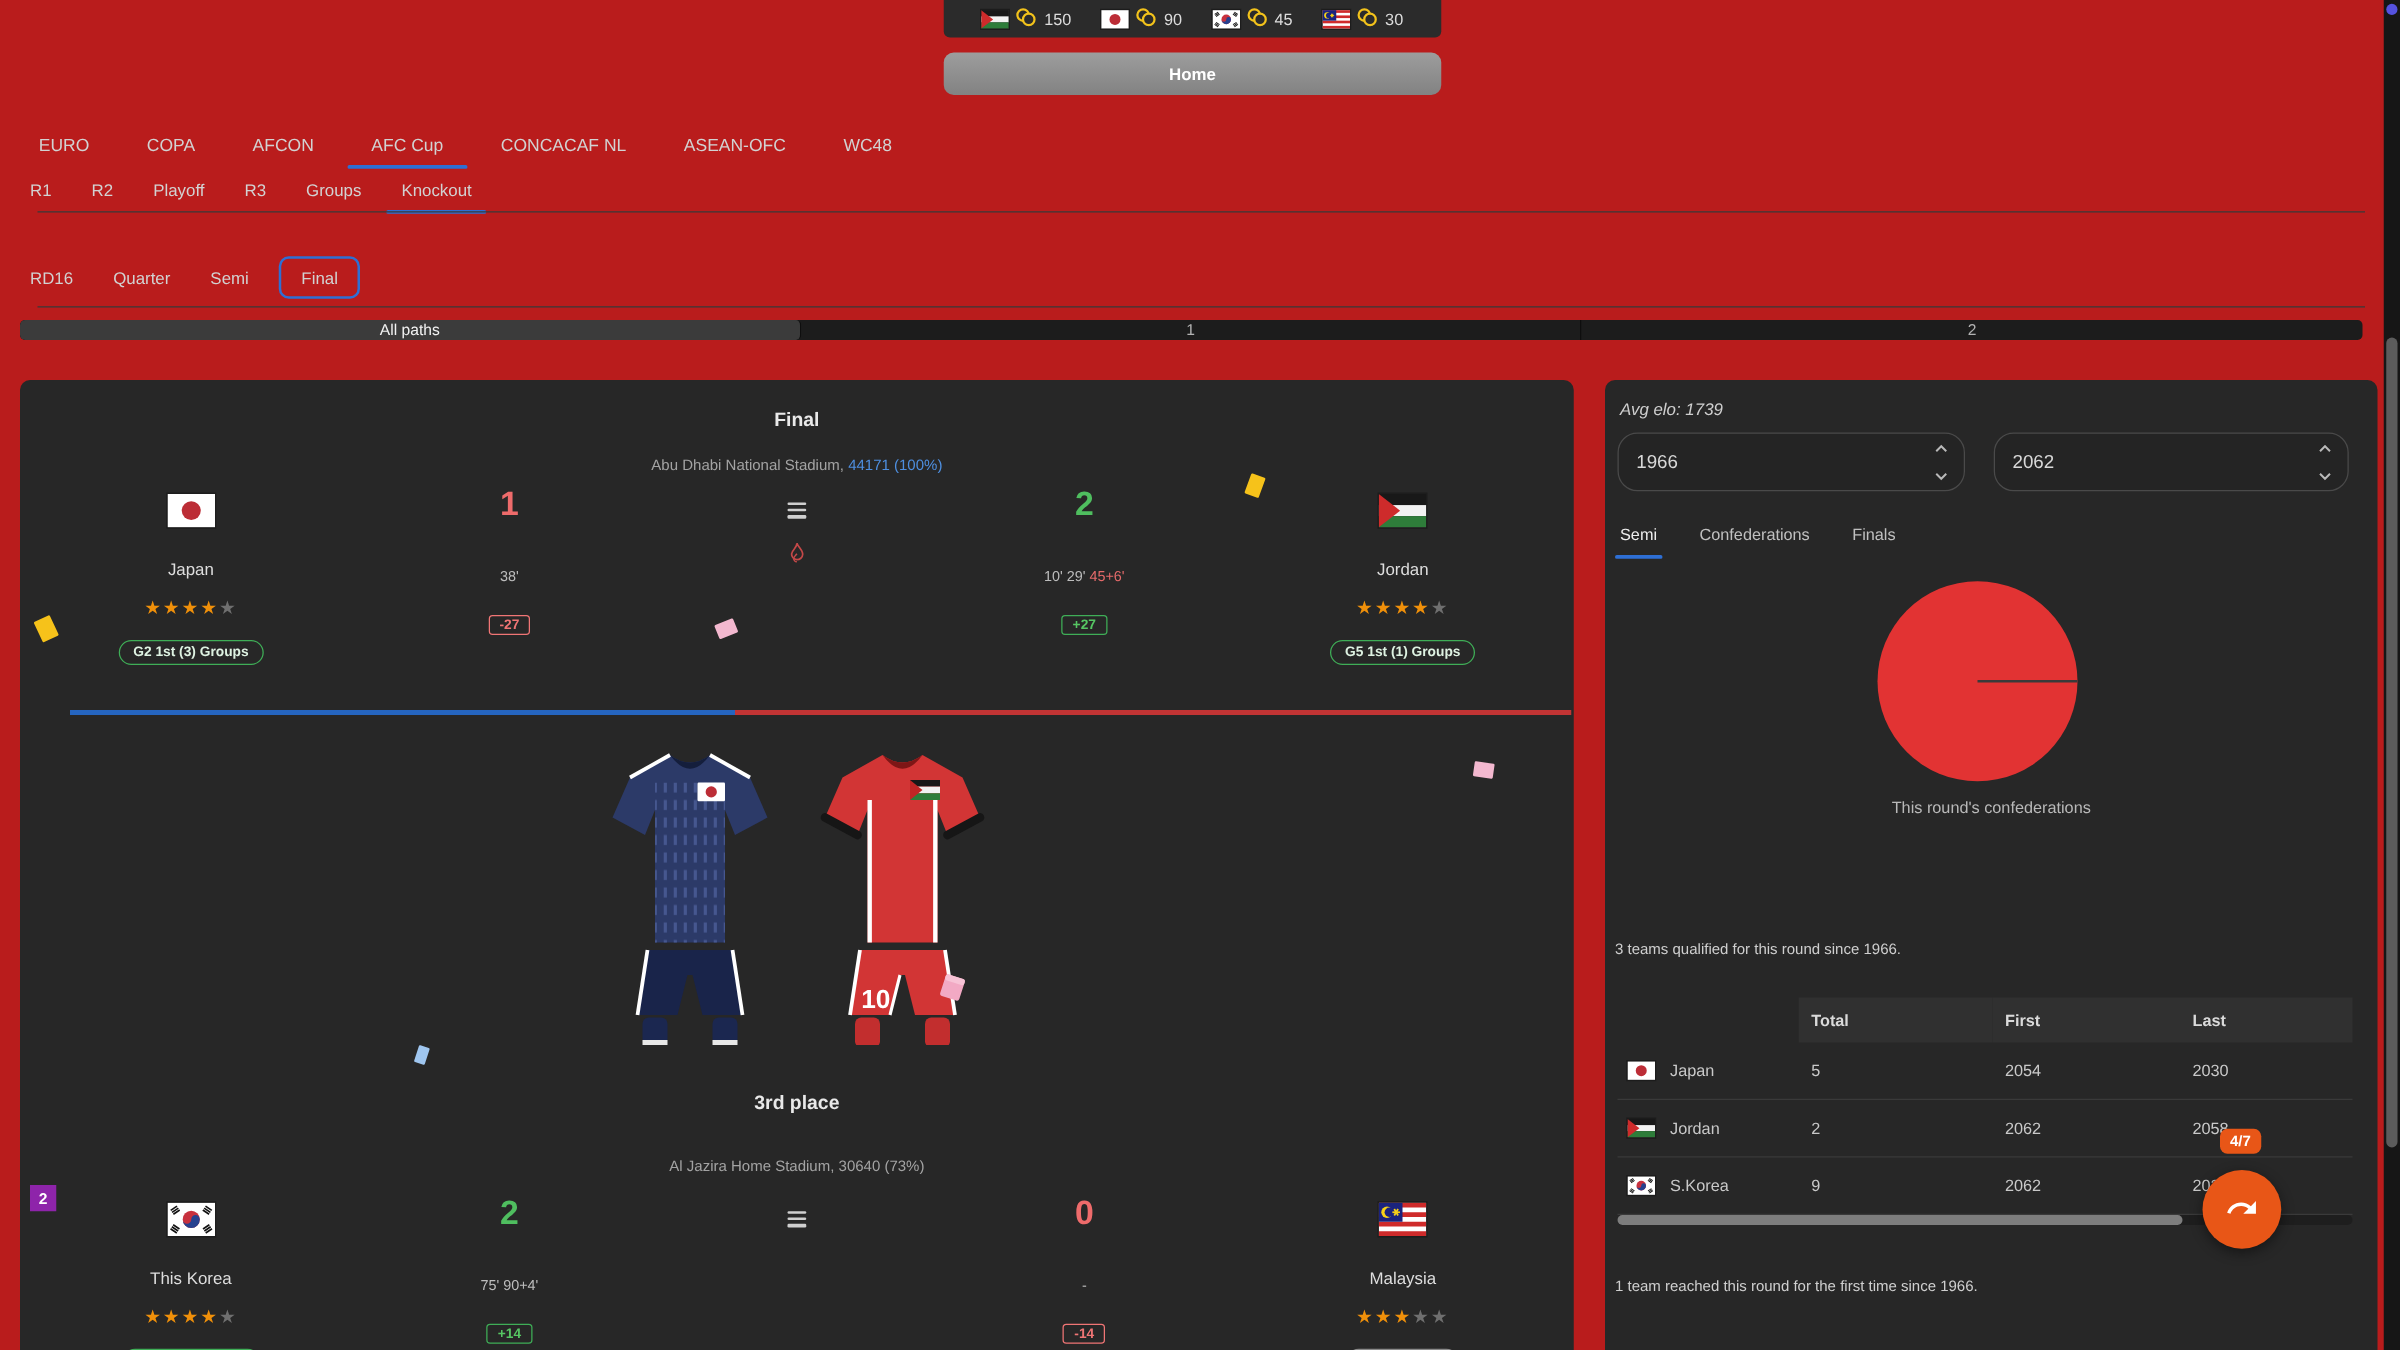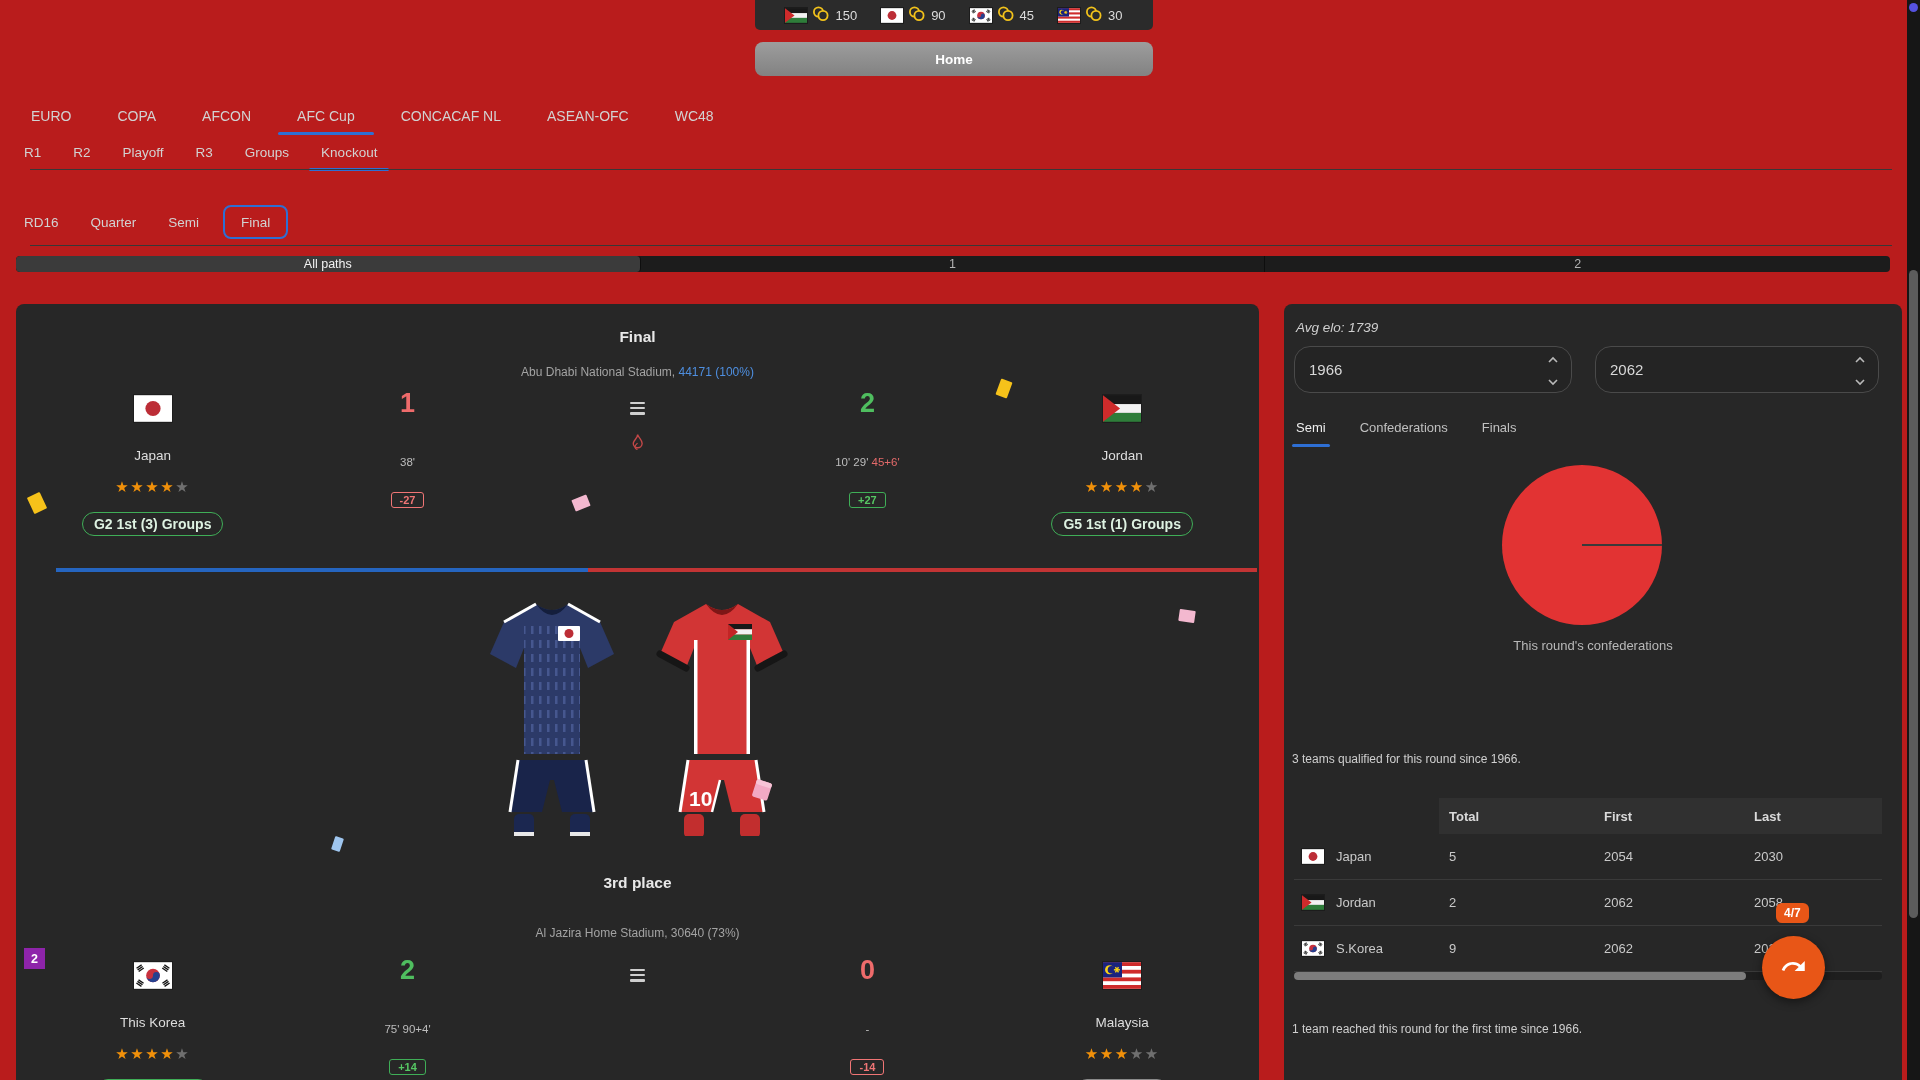--- a/index.html
+++ b/index.html
@@ -37,21 +37,21 @@
 
   
   .match-row{left:0;width:100%;display:grid;grid-template-columns:22% 19% 18% 19% 22%;}
   .mcol{display:flex;flex-direction:column;align-items:center;}
   .flagbox{width:38px;height:27px;margin-top:7px;box-shadow:0 0 0 1px #1d1d1d;}
   .flagbox svg{display:block;width:100%;height:100%;}
   .tname{margin-top:26px;font-size:13.5px;color:#dedede;}
   .stars{margin-top:16px;font-size:15px;letter-spacing:1.5px;line-height:16px;}
   .stars .f{color:#f0900a;} .stars .e{color:#6f6f6f;}
   .gbadge{margin-top:17px;border:1.5px solid #3fae57;border-radius:999px;color:#def2e2;
-    font-size:14px;font-weight:600;padding:3px 11px;}
+    font-size:11px;font-weight:600;padding:3px 11px;}
   .gbadge.gray{border-color:#8a8a8a;color:#cfcfcf;min-width:90px;min-height:20px;}
   .score{font-size:27px;font-weight:700;line-height:30px;}
   .score.red{color:#ee6b6b;} .score.green{color:#4fbe5f;}
   .gtimes{margin-top:38px;font-size:11.5px;color:#bdbdbd;height:14px;}
   .gtimes .extra{color:#e46a6a;}
   .elo{margin-top:22px;border:1px solid;border-radius:3px;font-size:11px;font-weight:700;padding:1px 8px;}
   .elo.neg{color:#f07575;border-color:#f07575;}
   .elo.pos{color:#56c663;border-color:#3fae57;}
   .menu-ic{margin-top:12px;display:flex;flex-direction:column;gap:3px;cursor:pointer;padding:2px;}
   .menu-ic span{display:block;width:15px;height:2.2px;background:#cfcfcf;border-radius:1px;}

